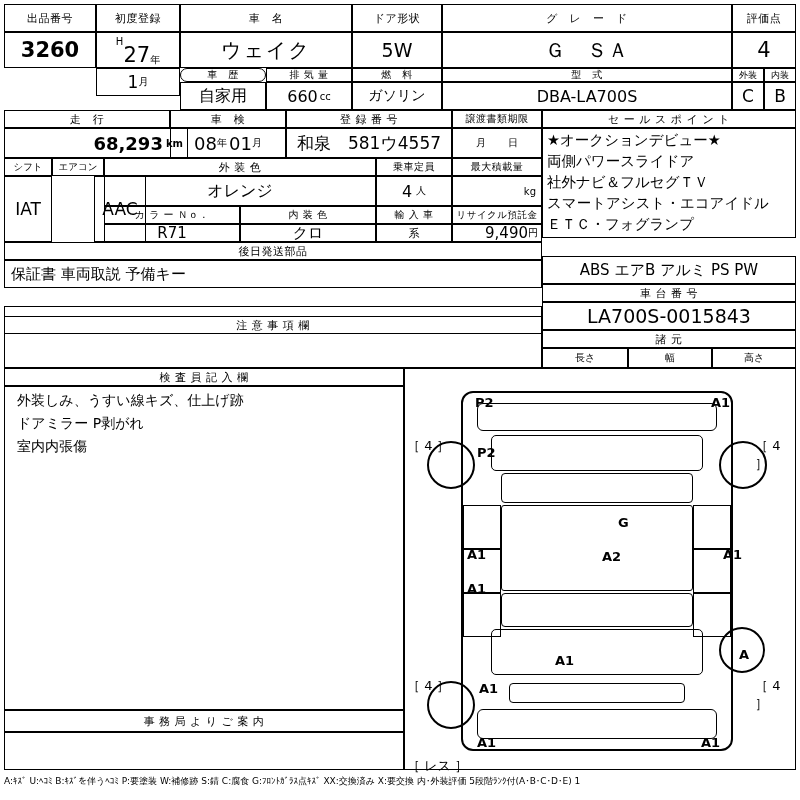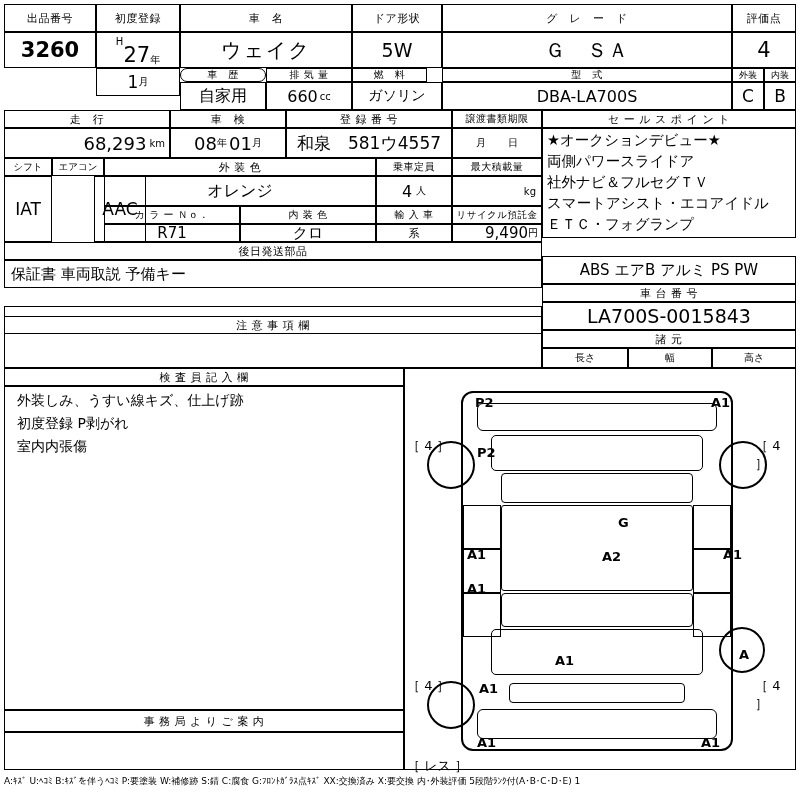--- a/index.html
+++ b/index.html
@@ -95,21 +95,21 @@
   <div class="bx" style="left:266px;top:68px;width:86px;height:14px;">
     <div class="ctr lbl" style="height:100%;font-size:10px">排 気 量</div>
   </div>
   <div class="bx" style="left:266px;top:82px;width:86px;height:28px;">
     <div style="display:flex;align-items:center;justify-content:center;height:100%;">
       <span style="font-size:16px">660</span>
       <span class="unit" style="margin-left:2px">cc</span>
     </div>
   </div>
 
-  <div class="bx" style="left:352px;top:68px;width:75px;height:14px;">
+  <div class="bx" style="left:352px;top:68px;width:90px;height:14px;">
     <div class="ctr lbl" style="height:100%;font-size:10px">燃　料</div>
   </div>
   <div class="bx" style="left:352px;top:82px;width:90px;height:28px;">
     <div class="ctr" style="height:100%;font-size:14px">ガソリン</div>
   </div>
 
   <div class="bx" style="left:442px;top:68px;width:290px;height:14px;">
     <div class="ctr lbl" style="height:100%;font-size:10px">型　式</div>
   </div>
   <div class="bx" style="left:442px;top:82px;width:290px;height:28px;">
@@ -125,21 +125,21 @@
   <div class="bx" style="left:732px;top:82px;width:32px;height:28px;">
     <div class="ctr" style="height:100%;font-size:17px">C</div>
   </div>
   <div class="bx" style="left:764px;top:82px;width:32px;height:28px;">
     <div class="ctr" style="height:100%;font-size:17px">B</div>
   </div>
 
   <div class="bx" style="left:4px;top:110px;width:166px;height:18px;">
     <div class="ctr lbl" style="height:100%">走　行</div>
   </div>
-  <div class="bx" style="left:4px;top:128px;width:166px;height:30px;">
+  <div class="bx" style="left:4px;top:128px;width:184px;height:30px;font-weight:bold;">
     <div style="display:flex;align-items:center;justify-content:flex-end;height:100%;padding-right:4px;">
       <span style="font-size:18px">68,293</span>
       <span class="unit" style="margin-left:3px">km</span>
     </div>
   </div>
 
   <div class="bx" style="left:170px;top:110px;width:116px;height:18px;">
     <div class="ctr lbl" style="height:100%">車　検</div>
   </div>
   <div class="bx" style="left:170px;top:128px;width:116px;height:30px;">
@@ -279,21 +279,21 @@
   </div>
   <div class="bx" style="left:712px;top:348px;width:84px;height:20px;">
     <div class="ctr" style="height:100%;font-size:10px">高さ</div>
   </div>
 
   <div class="bx" style="left:4px;top:368px;width:400px;height:18px;">
     <div class="ctr lbl" style="height:100%">検 査 員 記 入 欄</div>
   </div>
   <div class="bx" style="left:4px;top:386px;width:400px;height:324px;padding:2px 12px;">
     <div class="txtline" style="line-height:23px;">外装しみ、うすい線キズ、仕上げ跡</div>
-    <div class="txtline" style="line-height:23px;">初度登録 P剥がれ</div>
+    <div class="txtline" style="line-height:23px;">ドアミラー P剥がれ</div>
     <div class="txtline" style="line-height:23px;">室内内張傷</div>
   </div>
   <div class="bx" style="left:4px;top:710px;width:400px;height:22px;">
     <div class="ctr lbl" style="height:100%">事 務 局 よ り ご 案 内</div>
   </div>
   <div class="bx" style="left:4px;top:732px;width:400px;height:38px;"></div>
 
   <div class="bx" style="left:404px;top:368px;width:392px;height:402px;">
     <div style="position:relative;width:100%;height:100%;">
 

